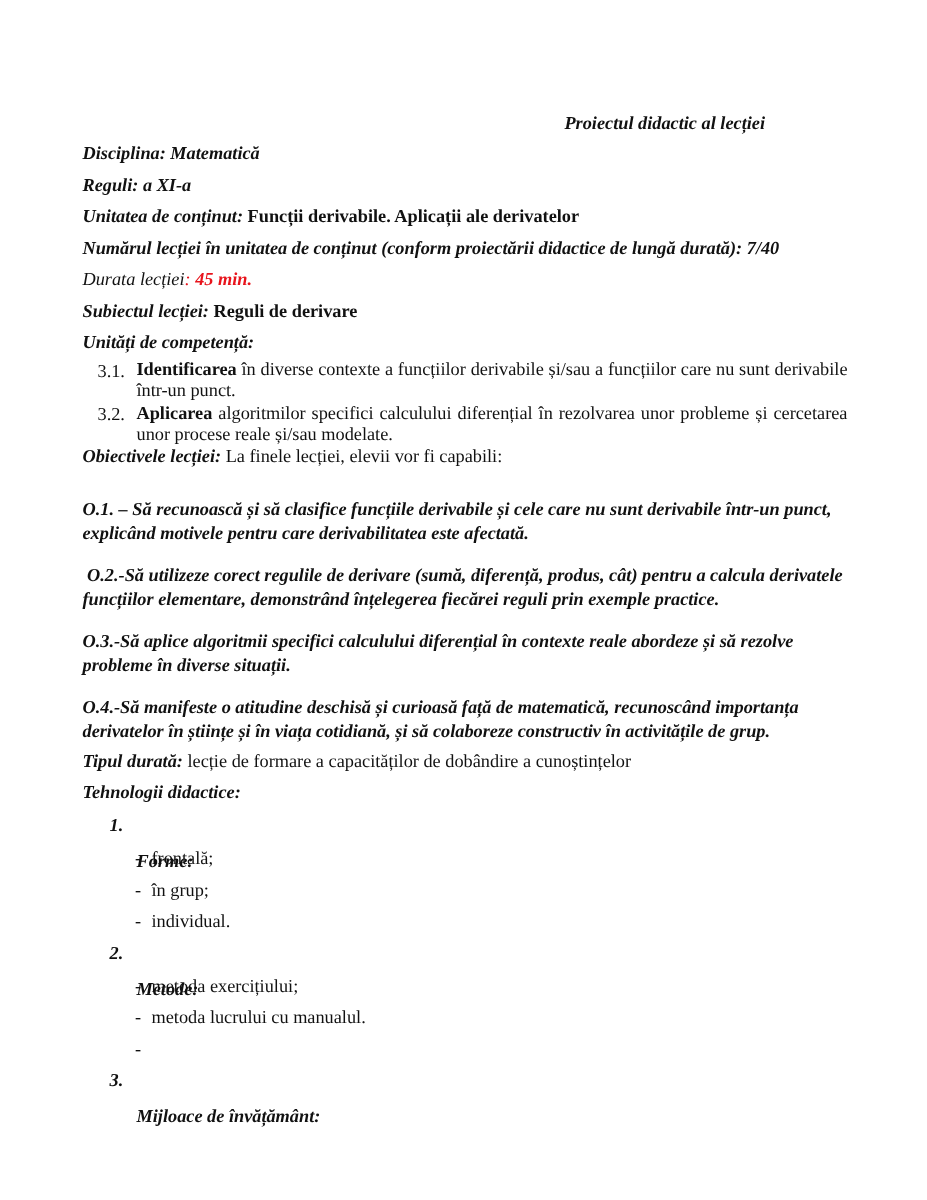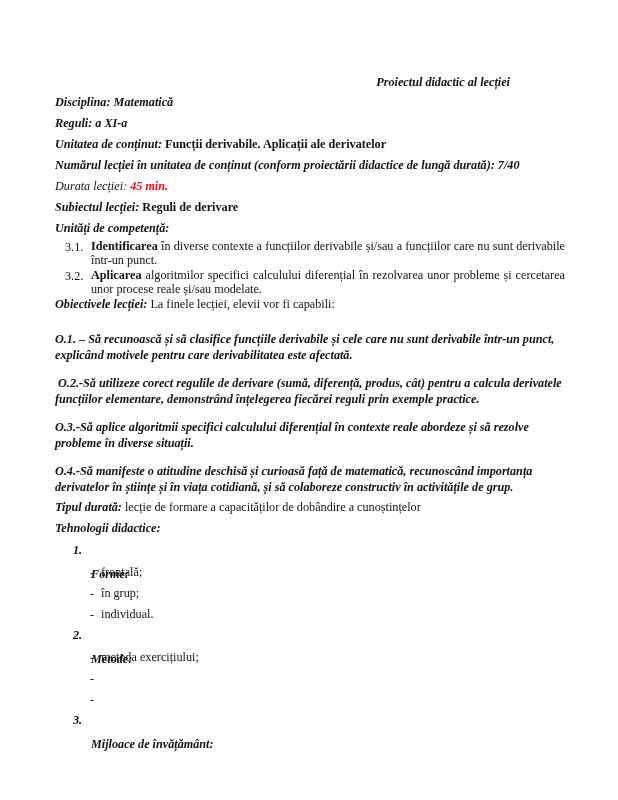--- a/index.html
+++ b/index.html
@@ -104,20 +104,21 @@
   <div style="position:absolute; top:628px; left:0; height:15px; width:618px;" class="bi">
     <span class="olnum">2.</span>
     <span class="oltxt">Metode:</span>
   </div>
   <div style="position:absolute; top:650px; left:0; width:618px; height:15px;">
     <span class="dash">-</span>
     <span class="dtxt">metoda exercițiului;</span>
   </div>
   <div style="position:absolute; top:671px; left:0; width:618px; height:15px;">
     <span class="dash">-</span>
+    <span class="dtxt">metoda lucrului cu manualul.</span>
   </div>
   <div style="position:absolute; top:692px; left:0; width:618px; height:15px;">
     <span class="dash">-</span>
   </div>
 
   <div style="position:absolute; top:713px; left:0; height:15px; width:618px;" class="bi">
     <span class="olnum">3.</span>
     <span class="oltxt">Mijloace de învățământ:</span>
   </div>
 </div>

